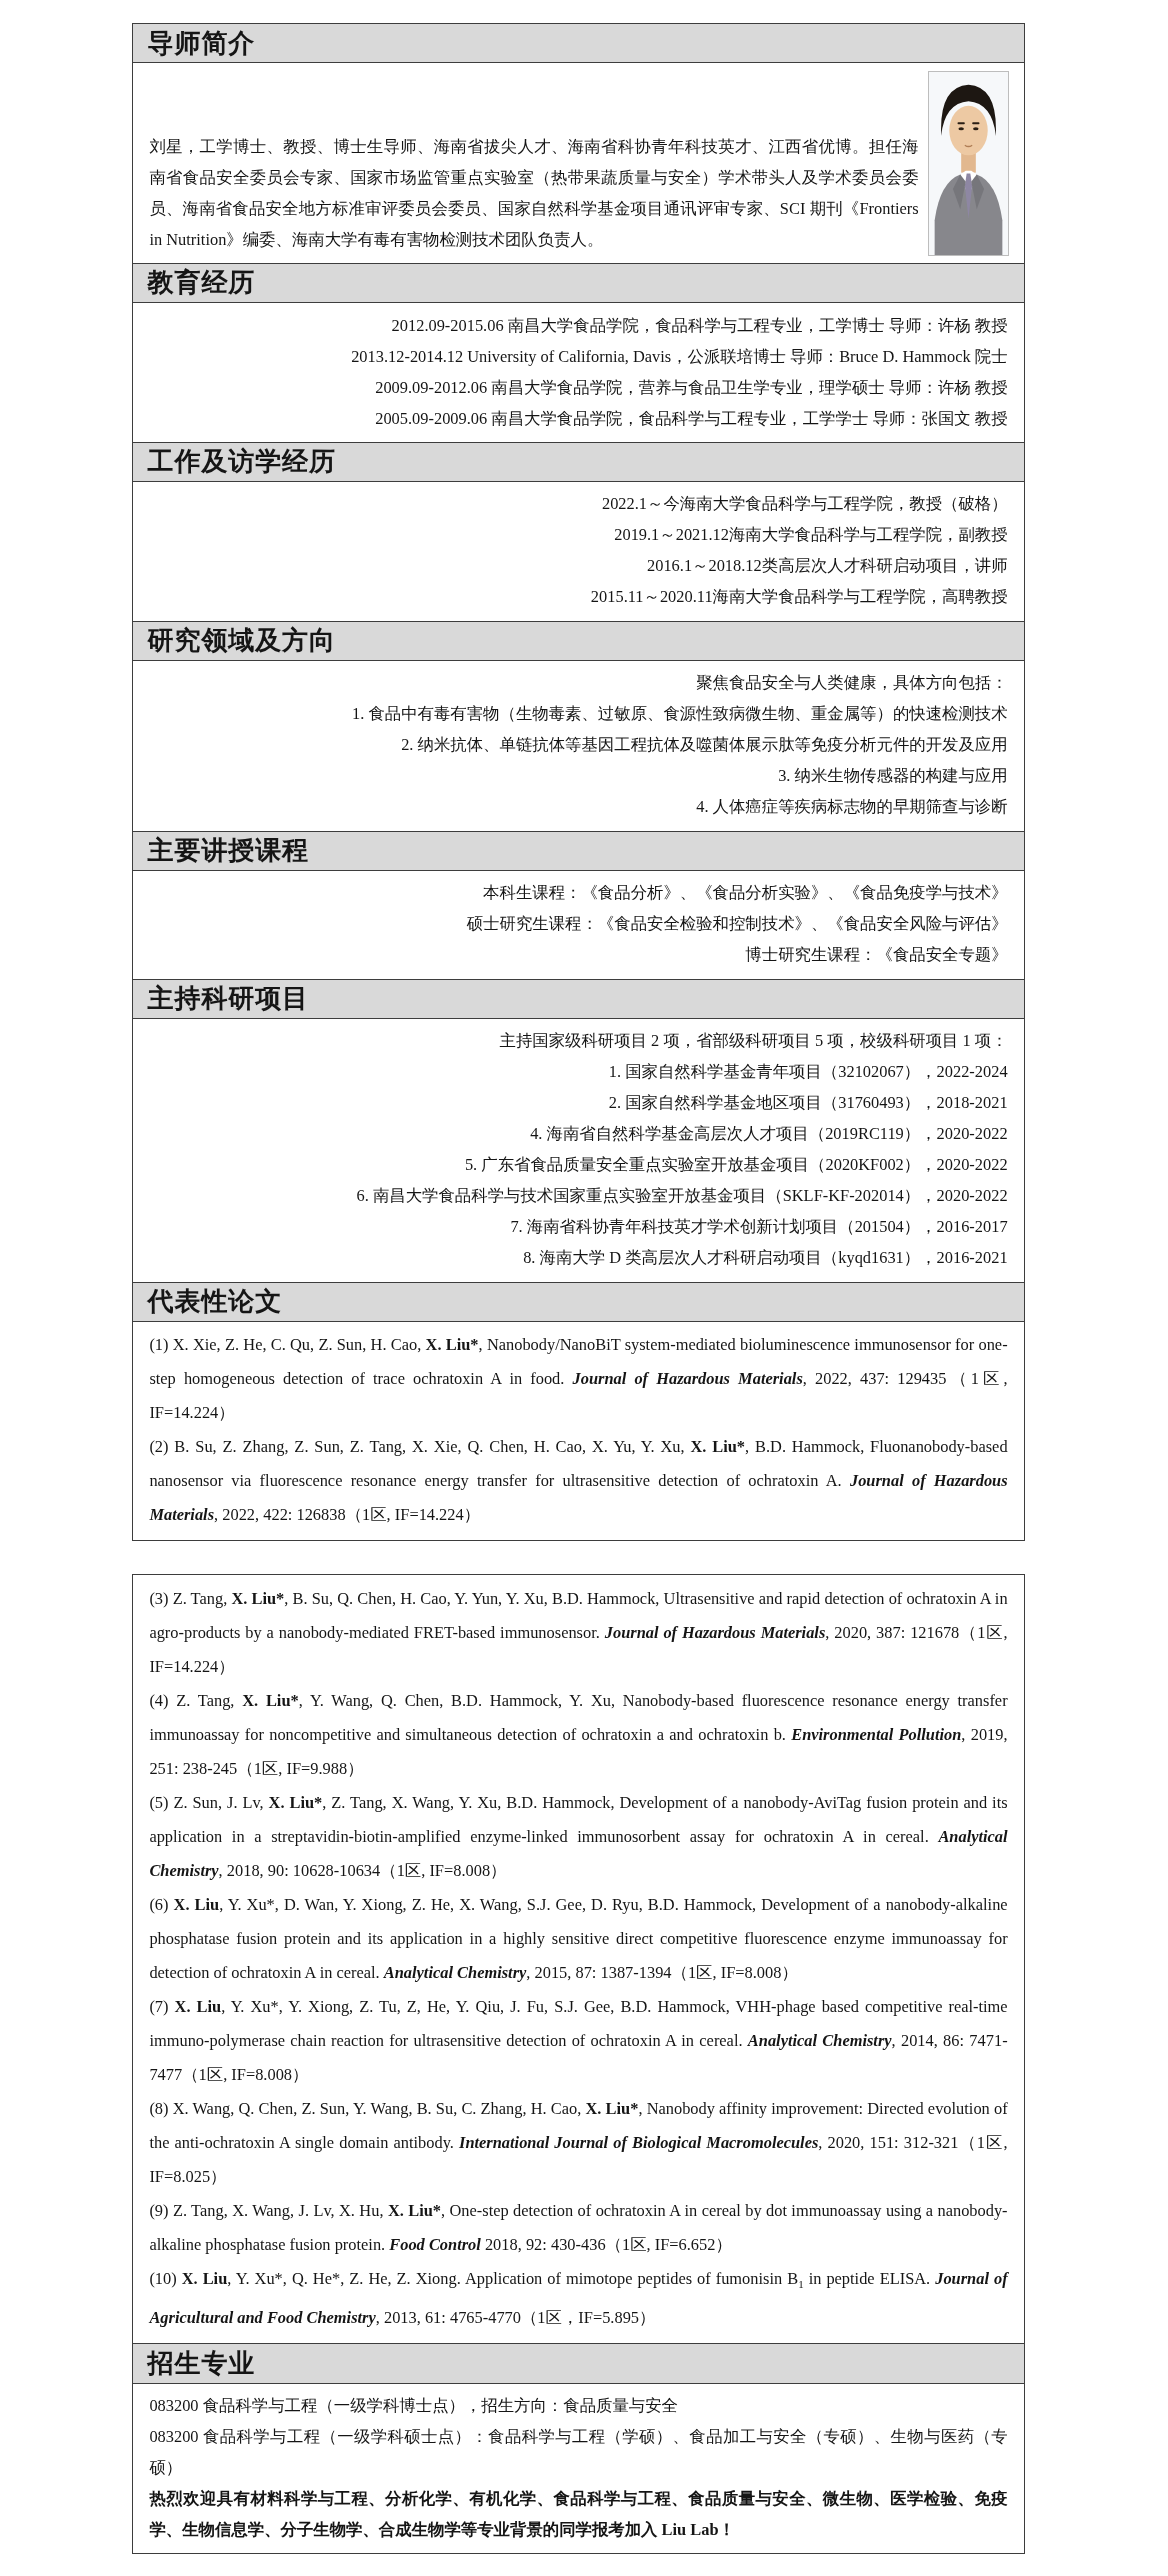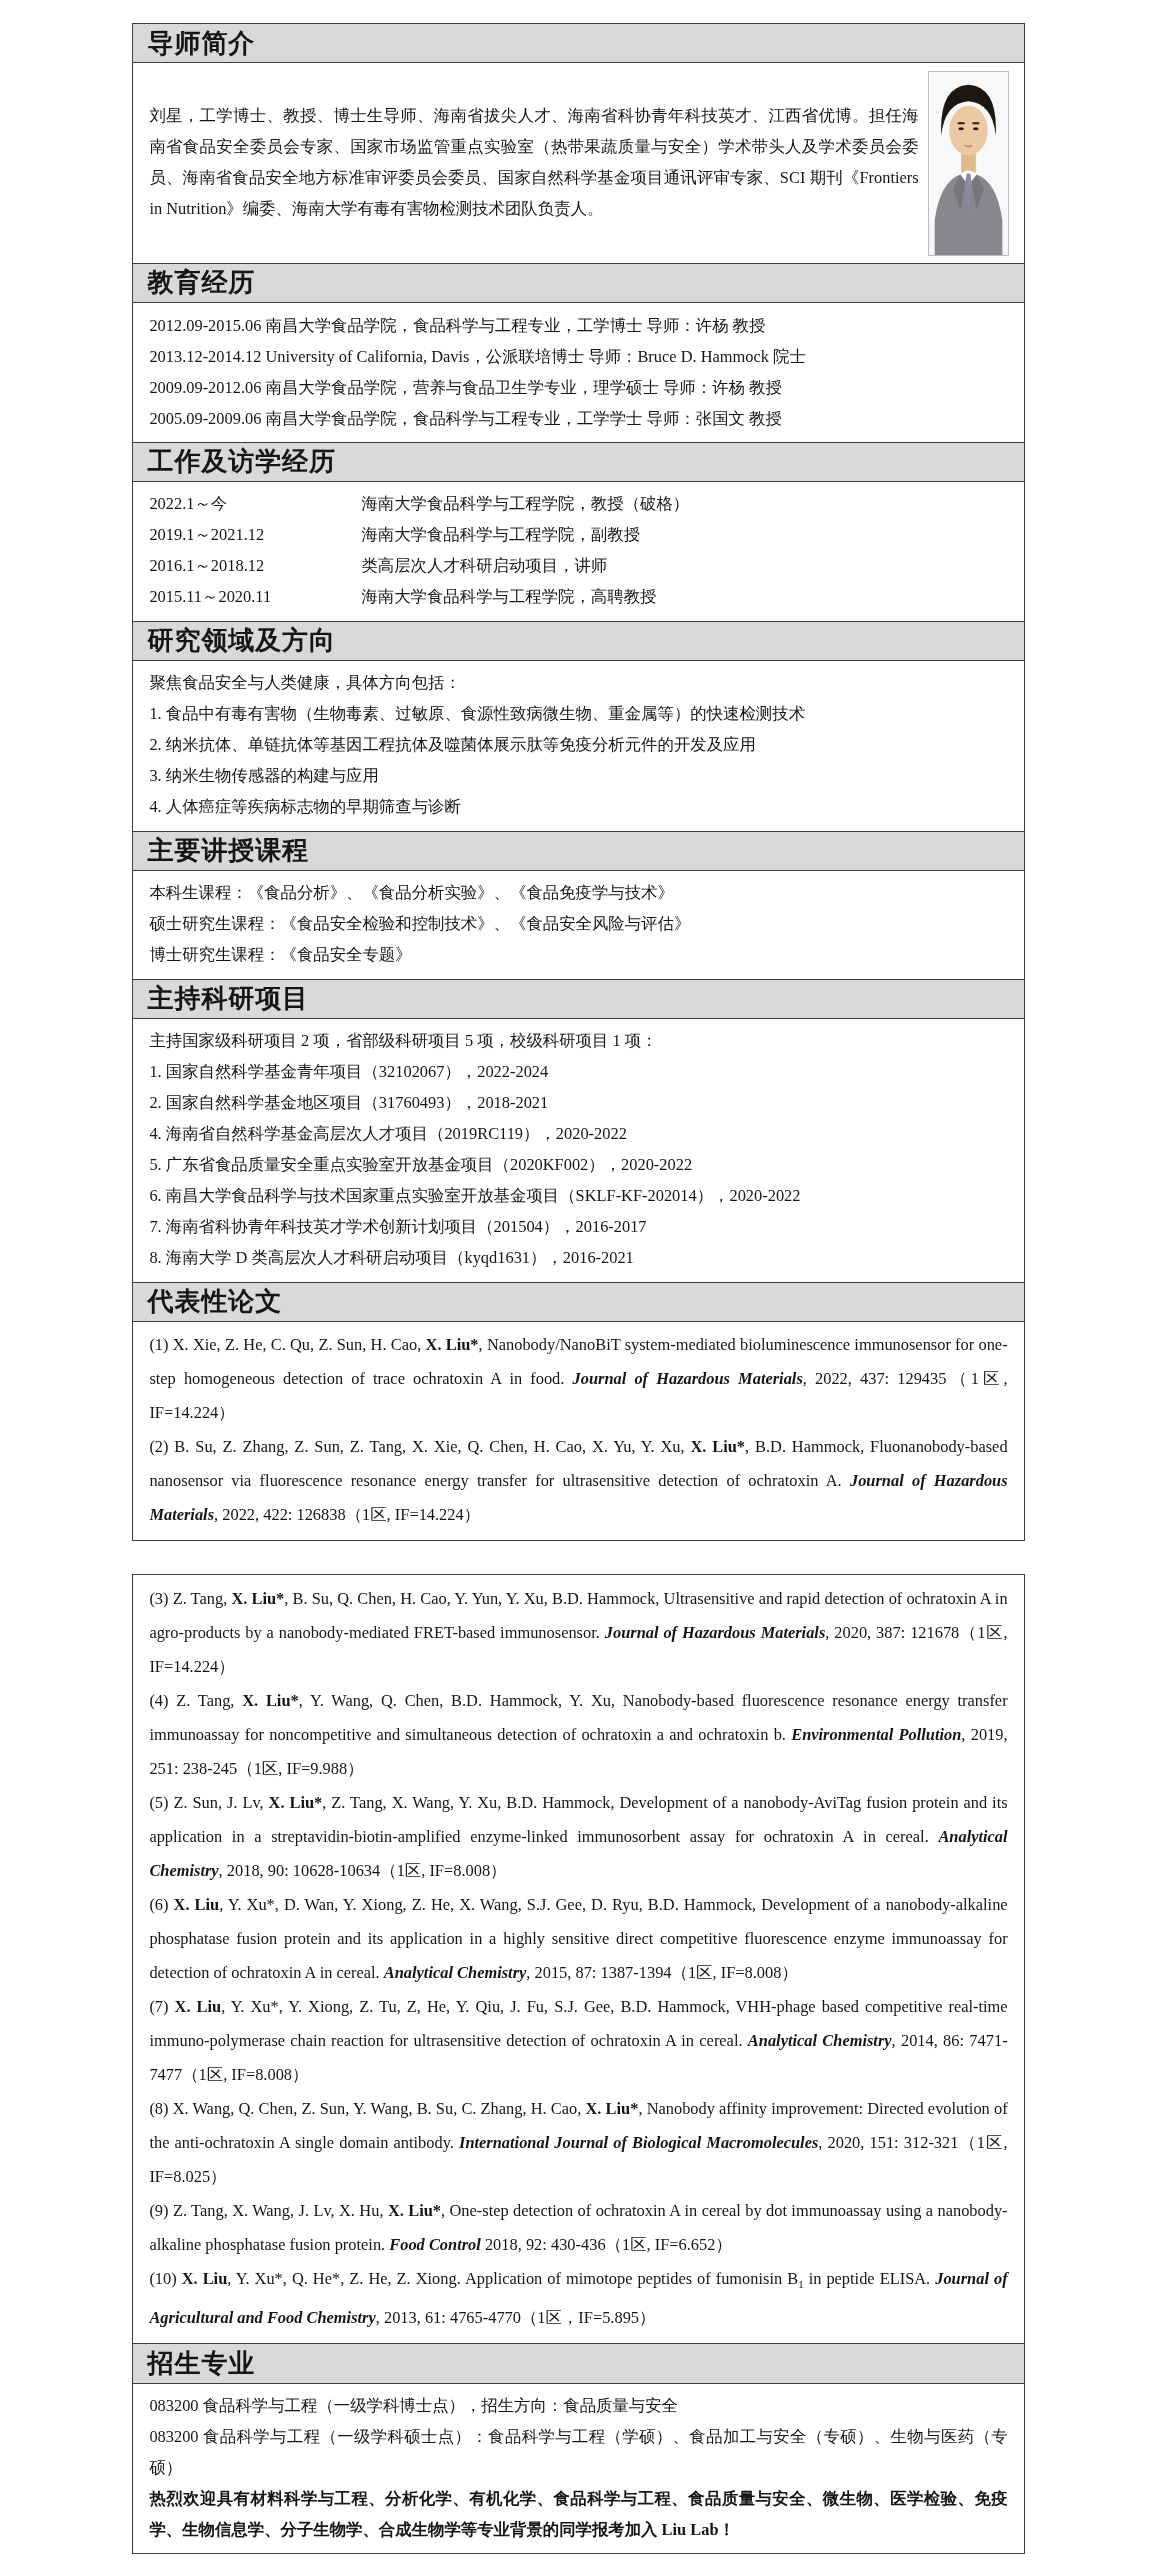--- a/index.html
+++ b/index.html
@@ -31,31 +31,31 @@
     padding:3.7px 14.6px;
   }
   .block > .sec-header:first-child{border-top:none;}
   .block > :last-child{border-bottom:none;}
   .sec-body{
     padding:6.4px 16.4px 8.2px 16.4px;
     font-size:16.4px;
     line-height:31px;
     text-align:justify;
   }
-  .intro-row{display:flex;align-items:center;gap:10px;}
+  .intro-row{display:flex;align-items:flex-end;gap:10px;}
   .intro-text{flex:1;}
   .photo{
     flex:0 0 auto;
     width:79px;height:183px;
     margin-top:1.8px;
     outline:0.9px solid #bdbdbd;
     background:#f7f9fb;
   }
   .photo svg{display:block;}
-  .line{text-align:left;}
+  .line{text-align:right;}
   .work-row .period{display:inline-block;width:212px;}
   .papers .para{line-height:34px;margin:0;}
   .bold-line{font-weight:bold;}
   sub{font-size:11px;}
 </style>
 </head>
 <body>
 
 <div class="page">
 

